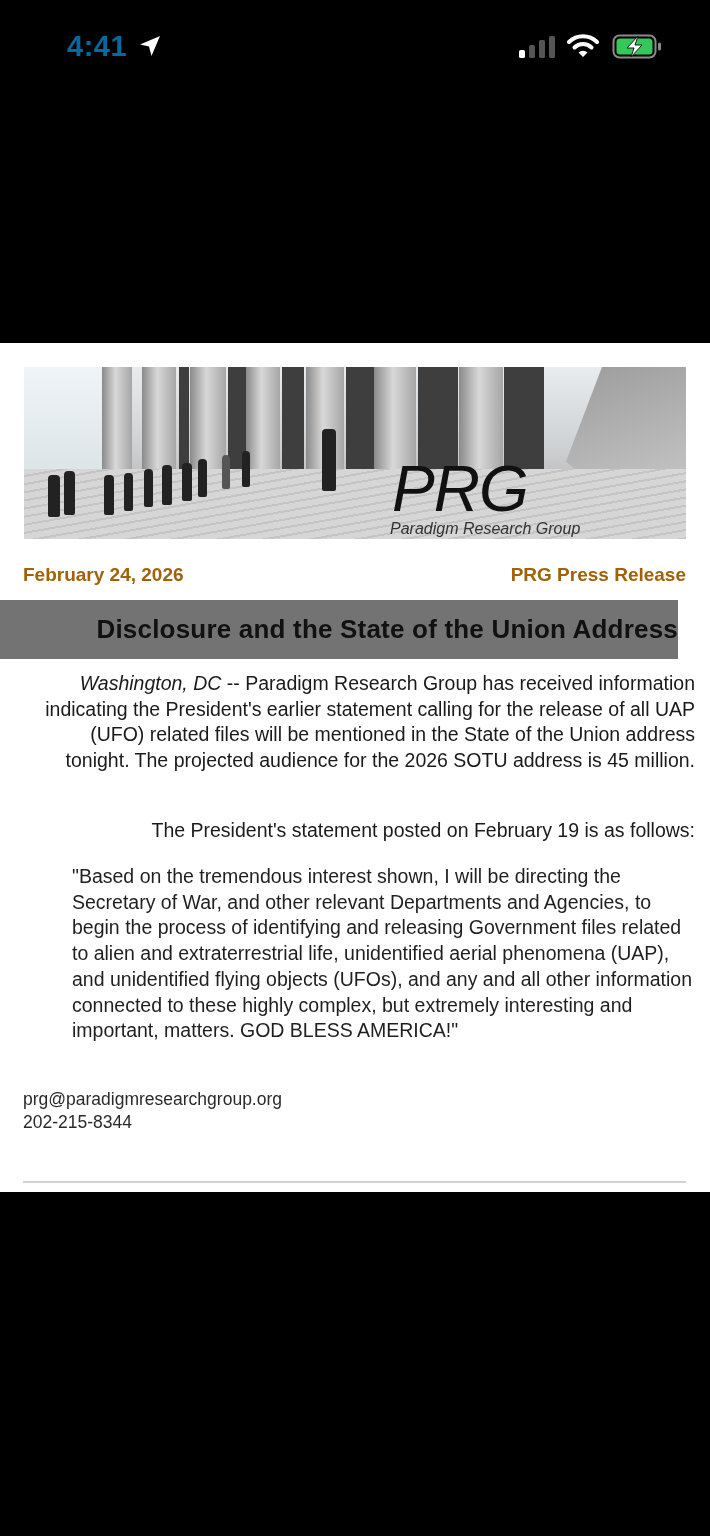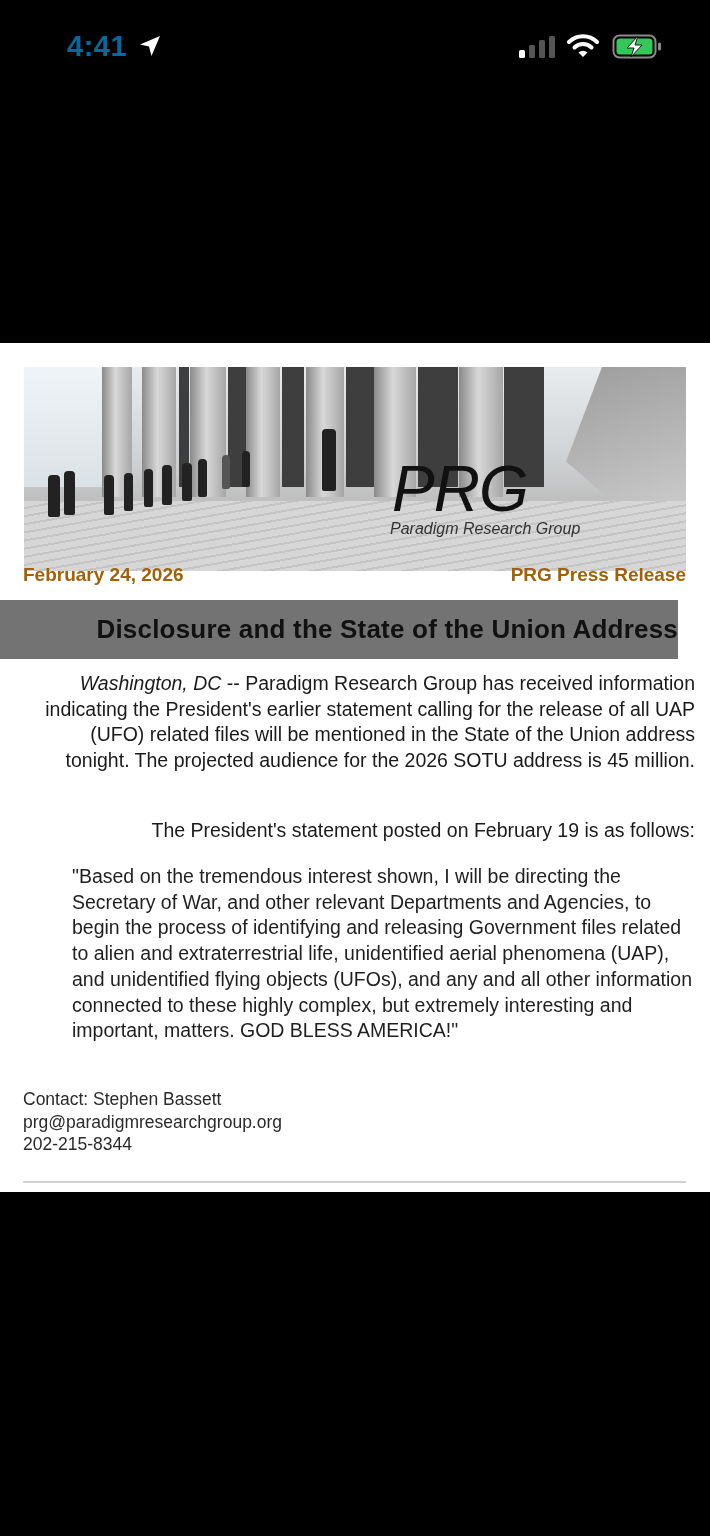--- a/index.html
+++ b/index.html
@@ -9,21 +9,21 @@
   
   .status-bar { position: absolute; top: 0; left: 0; width: 710px; height: 95px; color: #0369a1; }
   .time { position: absolute; left: 67px; top: 30px; font-size: 29px; font-weight: bold; letter-spacing: 0.5px; font-family: "Liberation Sans", sans-serif; }
   .loc-icon { position: absolute; left: 138px; top: 34px; width: 24px; height: 24px; }
   .signal { position: absolute; left: 519px; top: 36px; width: 38px; height: 22px; }
   .wifi { position: absolute; left: 567px; top: 34px; width: 32px; height: 24px; }
   .battery { position: absolute; left: 612px; top: 34px; width: 50px; height: 25px; }
 
   
   .doc { position: absolute; top: 343px; left: 0; width: 710px; height: 849px; background: #fff; color: #111; }
-  .banner-img { position: absolute; left: 24px; top: 24px; width: 662px; height: 204px; overflow: hidden;
+  .banner-img { position: absolute; left: 24px; top: 24px; width: 662px; height: 172px; overflow: hidden;
                 background: linear-gradient(180deg, #e8ecef 0%, #cfd2d4 45%, #bfbfbf 65%, #d9d9d9 100%); }
   .sky { position: absolute; left: 0; top: 0; width: 80px; height: 120px; background: linear-gradient(180deg,#eef4f7,#dbe2e6); }
   .col { position: absolute; top: 0; height: 130px; background: linear-gradient(90deg,#8a8a8a,#d8d8d8 45%,#a6a6a6); }
   .gap { position: absolute; top: 0; height: 120px; background: #3e3e3e; }
   .steps { position: absolute; left: 0; bottom: 0; width: 662px; height: 70px;
            background: repeating-linear-gradient(170deg,#d6d6d6 0 6px,#c4c4c4 6px 8px); }
   .wall { position: absolute; right: 0; top: 0; width: 120px; height: 172px; background: linear-gradient(160deg,#9c9c9c,#d2d2d2); clip-path: polygon(30% 0,100% 0,100% 100%,75% 100%,0 55%); }
   .figure { position: absolute; background: #222; border-radius: 4px 4px 2px 2px; }
   .prg-logo { position: absolute; left: 368px; top: 90px; font-size: 64px; font-style: italic; color: #111; letter-spacing: -1px; line-height: 1; font-family: "Liberation Sans", sans-serif; }
   .prg-sub { position: absolute; left: 366px; top: 153px; font-size: 16px; font-style: italic; color: #333; font-family: "Liberation Sans", sans-serif; }
@@ -109,19 +109,18 @@
     <h1>Disclosure and the State of the Union Address</h1>
   </div>
 
   <p class="body-text p1"><em>Washington, DC</em><span> -- </span><span>Paradigm Research Group has received information indicating the President's earlier statement calling for the release of all UAP (UFO) related files will be mentioned in the State of the Union address tonight. The projected audience for the 2026 SOTU address is 45 million.</span></p>
 
   <p class="body-text p2">The President's statement posted on February 19 is as follows:</p>
 
   <blockquote class="quote">"Based on the tremendous interest shown, I will be directing the Secretary of War, and other relevant Departments and Agencies, to begin the process of identifying and releasing Government files related to alien and extraterrestrial life, unidentified aerial phenomena (UAP), and unidentified flying objects (UFOs), and any and all other information connected to these highly complex, but extremely interesting and important, matters. GOD BLESS AMERICA!"</blockquote>
 
   <div class="contact">
-    <div>Contact: Stephen Bassett</div>
     <div>prg@paradigmresearchgroup.org</div>
     <div>202-215-8344</div>
   </div>
 
   <div class="divider"></div>
 </div>
 
 </body></html>

